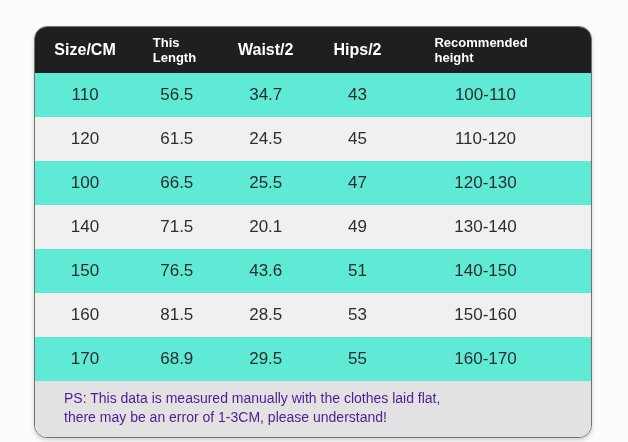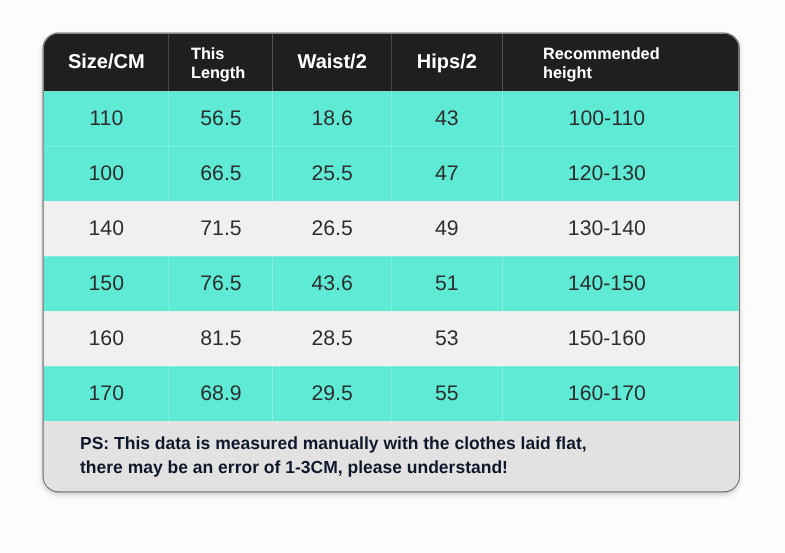--- a/index.html
+++ b/index.html
@@ -67,24 +67,24 @@
     padding: 0;
   }
   tbody tr.row-even td { background: #5eead4; }
   tbody tr.row-odd  td { background: #f0f0f0; }
   tbody td.col-rec, thead th.col-rec { padding-right: 22px; }
 
   tfoot td {
     background: #e2e2e2;
     text-align: left;
     padding: 8px 18px 10px 29px;
-    font-weight: bold;
+    font-weight: normal;
     font-size: 14px;
     line-height: 1.35;
-    color: #0f172a;
+    color: #4c1d95;
   }
 </style>
 </head>
 <body>
 
 <div class="table-wrap">
   <table class="size-chart">
     <colgroup>
       <col class="c1">
         <col class="c2">
@@ -98,35 +98,42 @@
         <th class="two-line col-pants"><span class="hlbl">This Length</span></th>
         <th><span class="hlbl">Waist/2</span></th>
         <th><span class="hlbl">Hips/2</span></th>
         <th class="two-line col-rec"><span class="hlbl">Recommended height</span></th>
       </tr>
     </thead>
     <tbody>
       <tr class="row-even">
         <td>110</td>
         <td>56.5</td>
-        <td>18.6</td>
+        <td>34.7</td>
         <td>43</td>
         <td class="col-rec">100-110</td>
+      </tr>
+      <tr class="row-odd">
+        <td>120</td>
+        <td>61.5</td>
+        <td>24.5</td>
+        <td>45</td>
+        <td class="col-rec">110-120</td>
       </tr>
       <tr class="row-even">
         <td>100</td>
         <td>66.5</td>
         <td>25.5</td>
         <td>47</td>
         <td class="col-rec">120-130</td>
       </tr>
       <tr class="row-odd">
         <td>140</td>
         <td>71.5</td>
-        <td>26.5</td>
+        <td>20.1</td>
         <td>49</td>
         <td class="col-rec">130-140</td>
       </tr>
       <tr class="row-even">
         <td>150</td>
         <td>76.5</td>
         <td>43.6</td>
         <td>51</td>
         <td class="col-rec">140-150</td>
       </tr>

